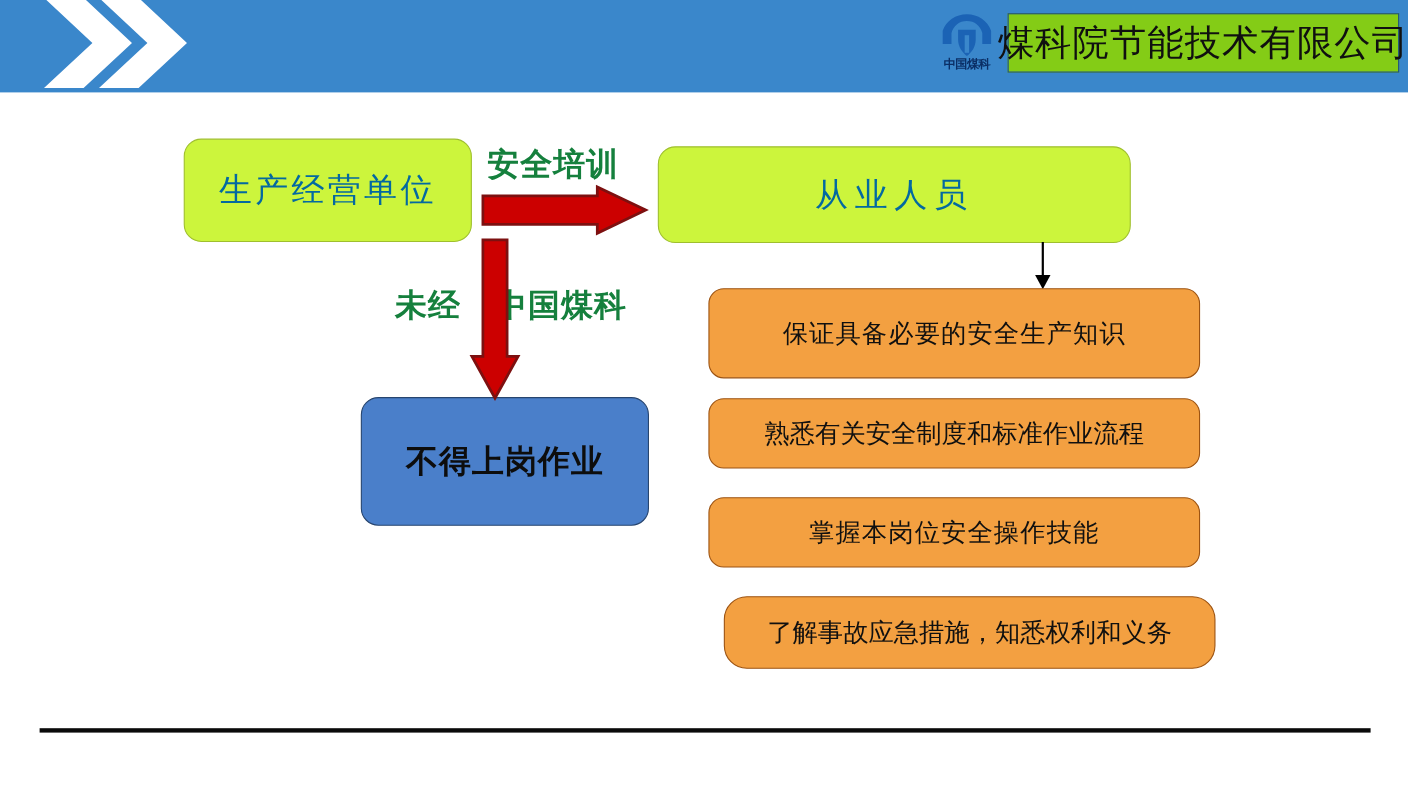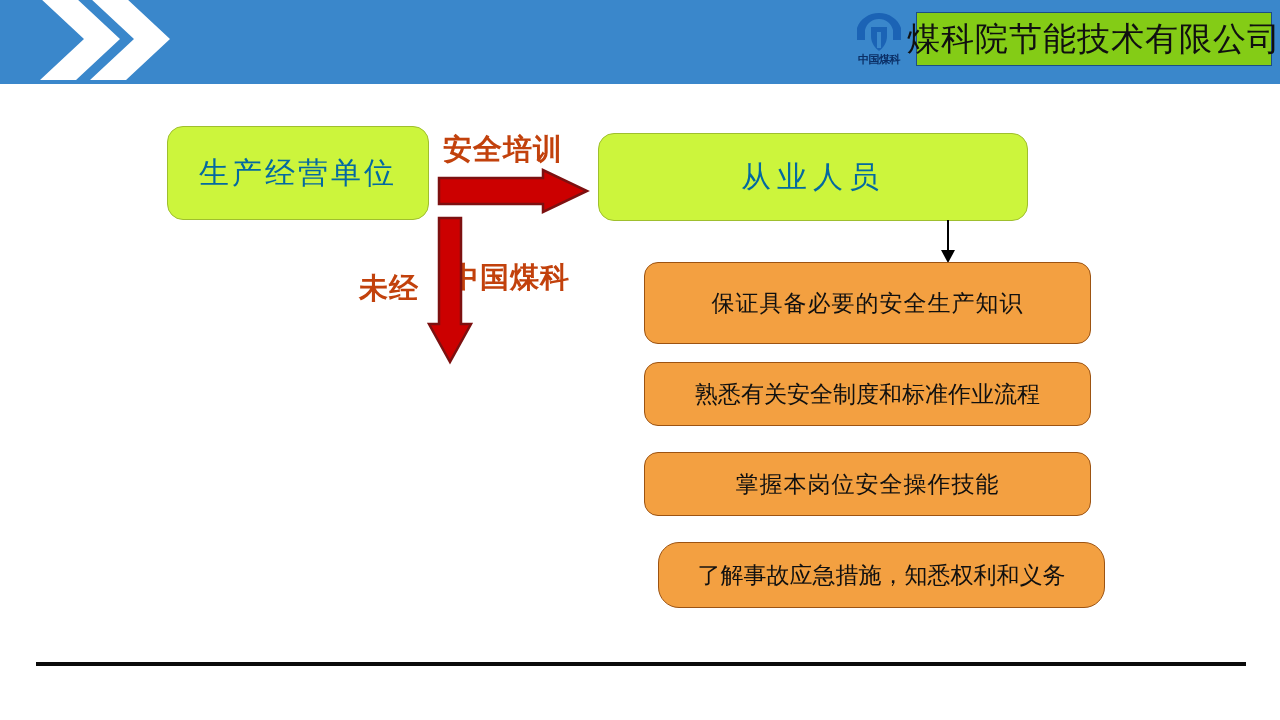--- a/index.html
+++ b/index.html
@@ -154,25 +154,25 @@
     left: 938px; top: 220px;
     width: 20px; height: 44px;
   }
   .arrow-svg { display: block; overflow: visible; }
 
   
   .arrow-label {
     position: absolute;
     font-family: "DejaVu Sans", sans-serif;
     font-weight: bold;
-    color: #c2410c;
+    color: #15803d;
     white-space: nowrap;
   }
   #label-safety-training { left: 443px; top: 130px; font-size: 29px; letter-spacing: 1px; }
-  #label-untrained      { left: 359px; top: 258px; font-size: 29px; letter-spacing: 1px; margin-top: 11px; }
+  #label-untrained      { left: 359px; top: 258px; font-size: 29px; letter-spacing: 1px; }
   #label-qualified      { left: 450px; top: 258px; font-size: 29px; letter-spacing: 1px; }
 
   
   #footer-rule {
     position: absolute;
     left: 36px; top: 662px;
     width: 1210px; height: 4px;
     background: #0a0a0a;
   }
   #watermark {
@@ -229,20 +229,23 @@
   </div>
 
   <div class="node node-green" id="node-production-unit">
     <span>生产经营单位</span>
   </div>
 
   <div class="node node-green" id="node-employees">
     <span>从业人员</span>
   </div>
 
+  <div class="node node-blue" id="node-no-work">
+    <span>不得上岗作业</span>
+  </div>
 
   <span class="arrow-label" id="label-safety-training">安全培训</span>
   <span class="arrow-label" id="label-untrained">未经</span>
   <span class="arrow-label" id="label-qualified">中国煤科</span>
 
   <div id="arrow-training-right">
     <svg class="arrow-svg" width="152" height="46" viewBox="0 0 152 46">
       <polygon points="2,10 106,10 106,2 150,23 106,44 106,36 2,36" fill="#cc0000" stroke="#7d1010" stroke-width="2.5" stroke-linejoin="miter"></polygon>
     </svg>
   </div>

